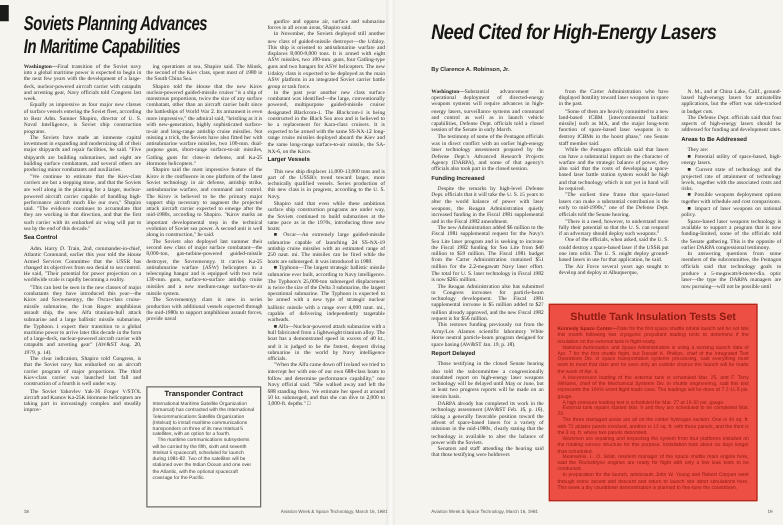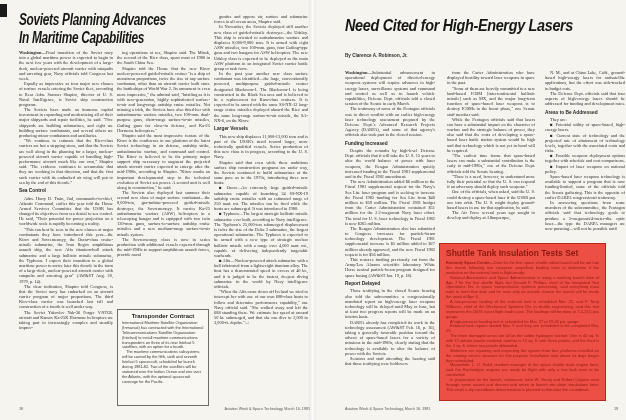--- a/index.html
+++ b/index.html
@@ -47,21 +47,21 @@
     line-height:1.25;color:#3a3833;text-align:left;text-indent:4px;}
   .tbox .para:first-of-type{text-indent:0;}
   
   .sbox{
     position:absolute;left:439px;top:243px;width:167px;height:158px;box-sizing:border-box;
     background:var(--shuttle-box-background,#ee4f44);
     border:1px solid var(--shuttle-box-border,#b3291c);
     padding:2px 6px;overflow:hidden;
   }
   .sbox-title{font-family:"Liberation Sans",sans-serif;font-weight:bold;font-size:8.5px;
-    text-align:left;margin:2px 0 3px;color:var(--shuttle-box-text,#8c1a10);}
+    text-align:center;margin:2px 0 3px;color:var(--shuttle-box-text,#8c1a10);}
   .sbox .para{margin:0;font-family:"Liberation Sans",sans-serif;font-size:4px;line-height:1.22;
     color:var(--shuttle-box-text,#8c1a10);text-align:justify;text-indent:4px;}
   .sbox p.lead{text-indent:0;}
   
   .footer{position:absolute;font-family:"Liberation Sans",sans-serif;font-size:3.7px;color:#5a574f;}
   #f-l-num{left:19px;top:407px;}
   #f-l-mag{left:150px;top:407px;width:160px;text-align:right;}
   #f-r-mag{left:345px;top:407px;}
   #f-r-num{left:614px;top:407px;}
 </style>

